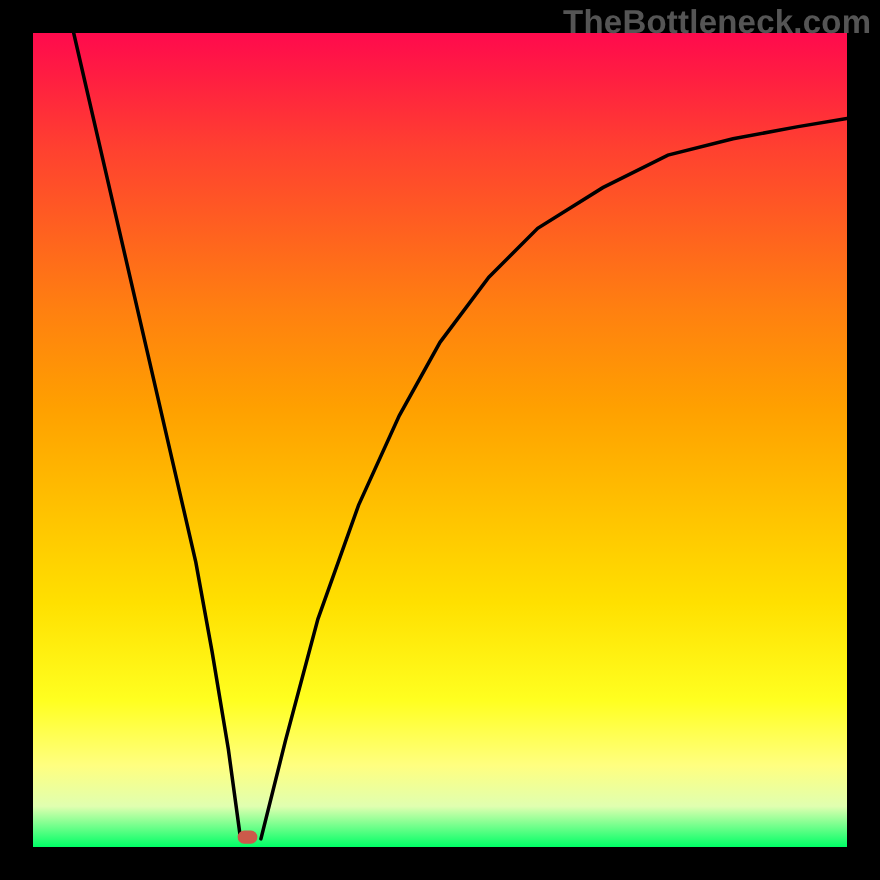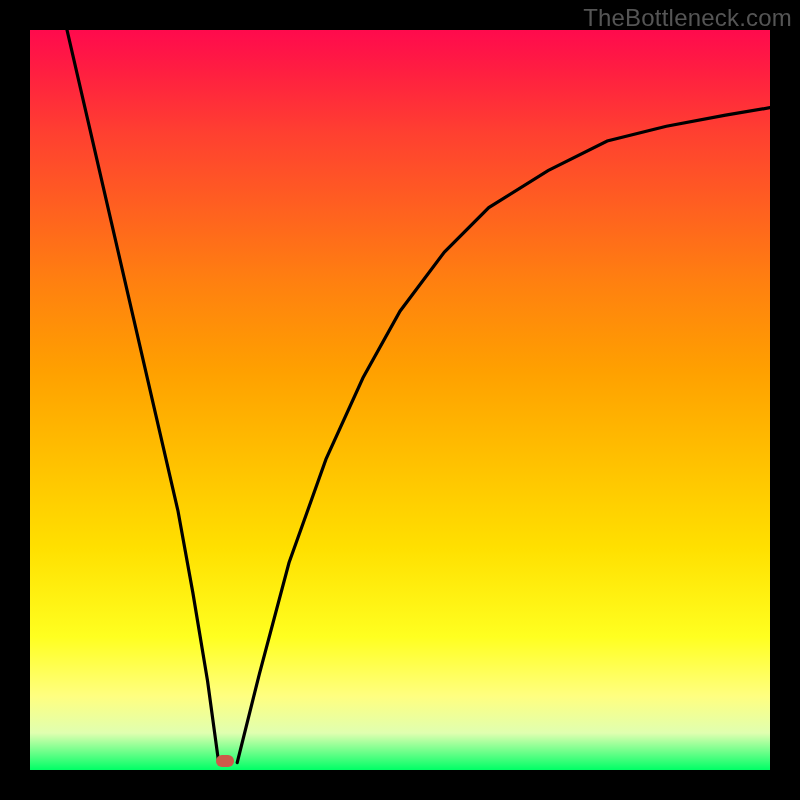--- a/index.html
+++ b/index.html
@@ -44,22 +44,22 @@
       #ffff80 90%,
       #e0ffb0 95%,
       #00ff66 100%
     );
   }
   .watermark {
     position: absolute;
     top: 4px;
     right: 8px;
     color: #555;
-    font-size: 24px;
-    font-weight: 400;
+    font-size: 30px;
+    font-weight: 700;
     letter-spacing: 0.2px;
     pointer-events: none;
   }
   svg.curve {
     position: absolute;
     inset: 0;
   }
   .dot {
     position: absolute;
     width: 18px;

